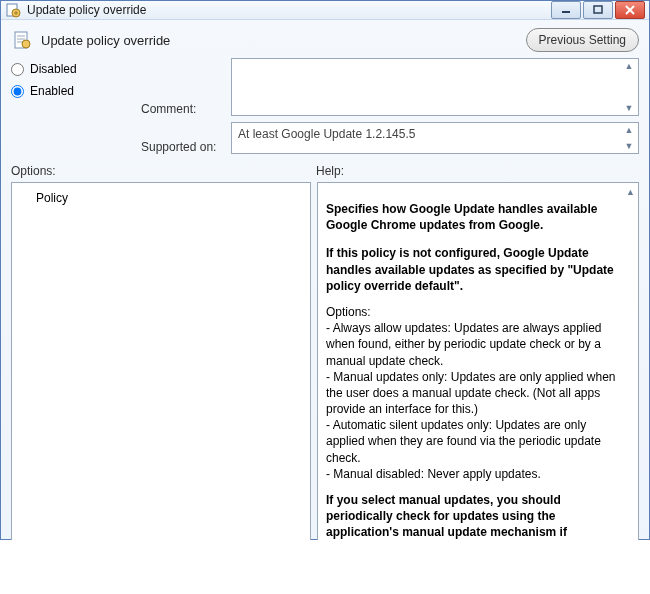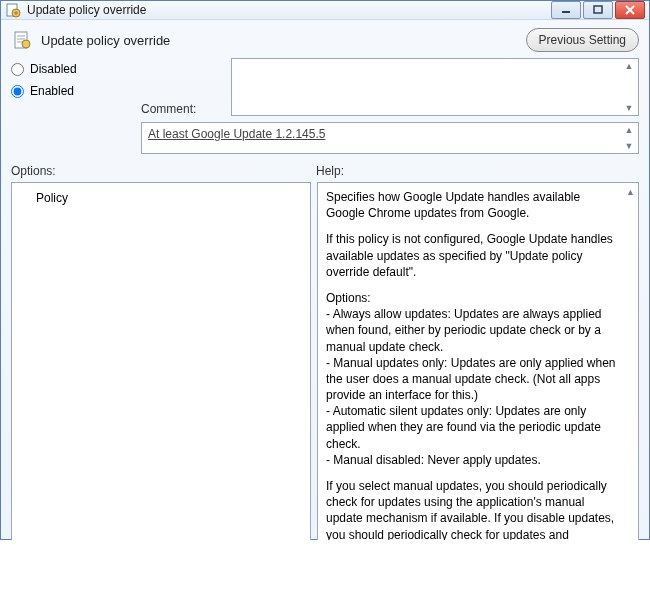--- a/index.html
+++ b/index.html
@@ -106,21 +106,21 @@
   .text-box {
     flex:1;
     border:1px solid #9aa8ba;
     background:#fff;
     min-height: 58px;
     padding: 4px 20px 4px 6px;
     position:relative;
     font: inherit;
     color:#444;
   }
-  .text-box.short { min-height: 32px; text-decoration: underline; }
+  .text-box.short { min-height: 32px; }
   .scroll-arrows {
     position:absolute; right:2px; top:2px; bottom:2px; width:14px;
     display:flex; flex-direction:column; justify-content:space-between;
     color:#6a7d96; font-size:9px;
   }
   .scroll-arrows span { text-align:center; }
   .panes-header { display:flex; margin-top:10px; margin-bottom:4px; }
   .panes-header .col1 { width: 305px; }
   .panes-header div { color:#333; }
   .panes {
@@ -147,21 +147,21 @@
     background:linear-gradient(#fff,#eef2f7);
     font:inherit; padding: 0 4px;
   }
   .help-inner {
     padding: 6px 18px 6px 8px;
     font-size:12px;
     line-height: 1.35;
     overflow-y:auto;
     height:100%;
   }
-  .help-inner p { margin: 0 0 10px 0; }
+  .help-inner p { margin: 12px 0 10px 0; font-weight: bold; }
   .help-scroll {
     position:absolute; right:3px; top:4px; color:#6a7d96; font-size:9px;
   }
   .footer {
     display:flex; justify-content:flex-end; gap:6px;
     padding-top:10px;
   }
 </style>
 </head>
 <body>
@@ -232,20 +232,21 @@
           <div class="field-label">Comment:</div>
           <div class="text-box">
             <span></span>
             <div class="scroll-arrows">
                 <span>▲</span>
                 <span>▼</span>
               </div>
           </div>
         </div>
         <div class="field-row">
+          <div class="field-label">Supported on:</div>
           <div class="text-box short">
             <span>At least Google Update 1.2.145.5</span>
             <div class="scroll-arrows">
                 <span>▲</span>
                 <span>▼</span>
               </div>
           </div>
         </div>
       </div>
     </div>

